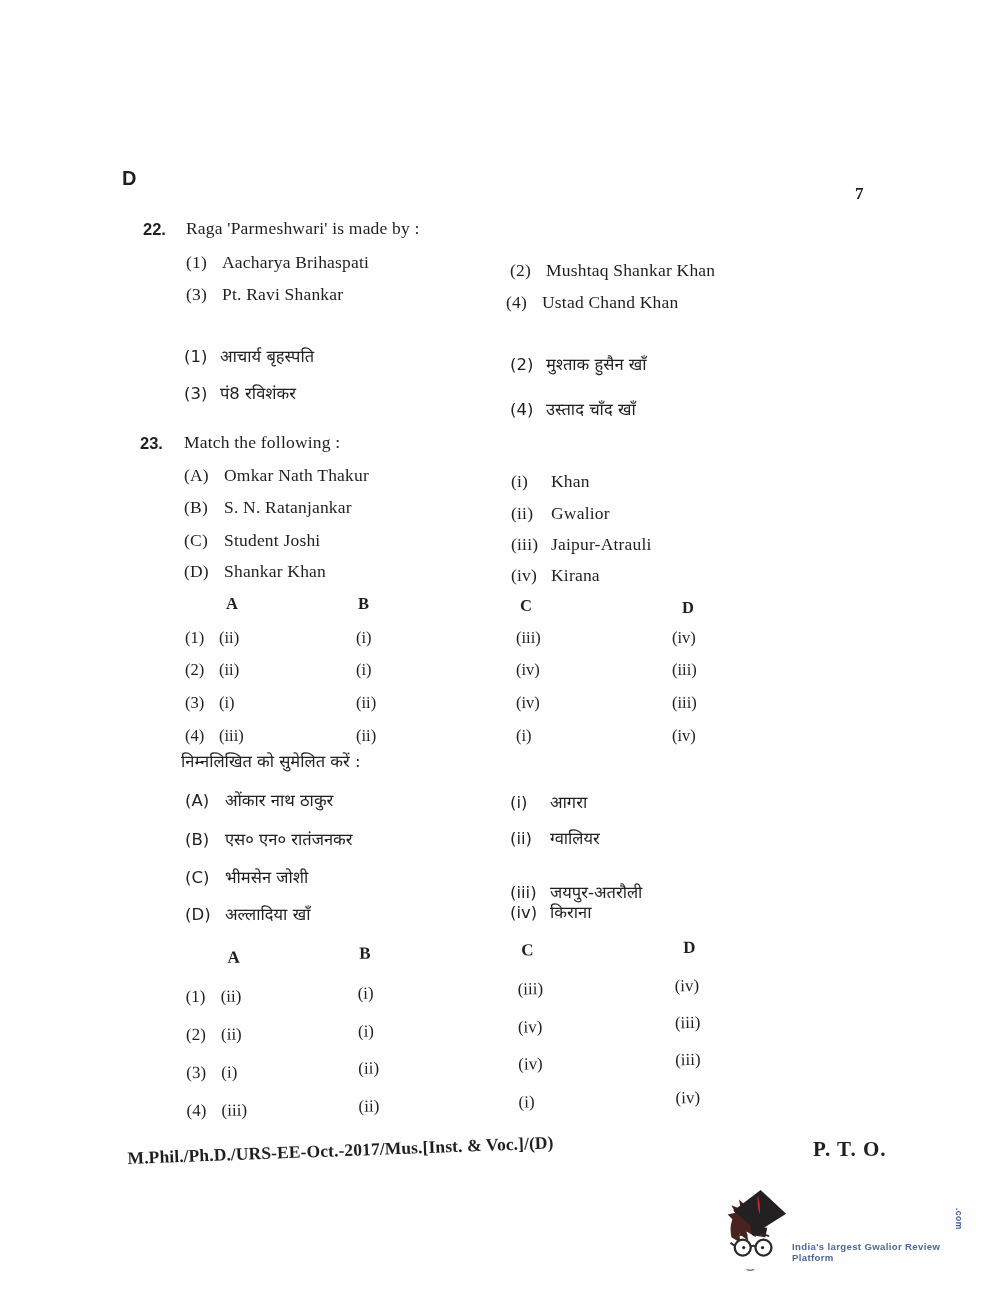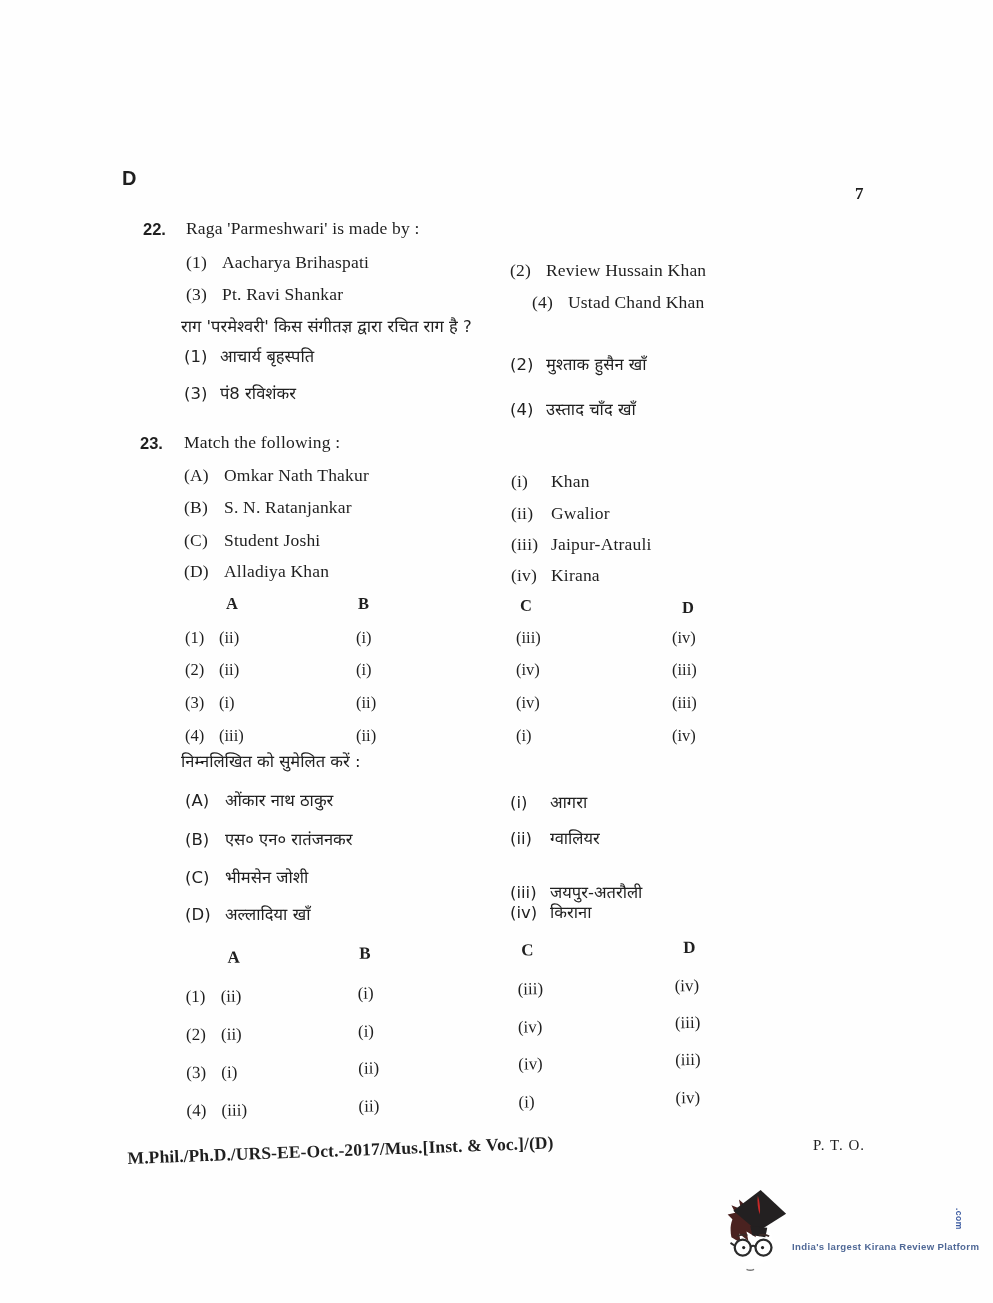--- a/index.html
+++ b/index.html
@@ -17,21 +17,21 @@
   .hi{font-family:"DejaVu Sans",sans-serif;font-size:16.5px;}
   .bold{font-weight:bold;}
   .qnum{font-family:"Liberation Sans","DejaVu Sans",sans-serif;font-weight:bold;font-size:16.5px;}
   .onum{display:inline-block;min-width:36px;}
   .lnum{display:inline-block;min-width:40px;}
   .cell{font-family:"Liberation Serif","DejaVu Serif",serif;font-size:16.5px;}
   .m2 .cell{font-size:17px;}
   .series{font-family:"Liberation Sans","DejaVu Sans",sans-serif;font-weight:bold;font-size:20px;}
   .pageno{font-weight:bold;font-size:17px;}
   .footer-code{font-weight:bold;font-size:17.5px;transform:rotate(-2.1deg);transform-origin:left bottom;letter-spacing:.1px;}
-  .pto{font-weight:normal;font-size:15px;letter-spacing:1px;}
+  .pto{font-weight:bold;font-size:21px;letter-spacing:1px;}
   .m2wrap{position:absolute;left:0;top:0;width:993px;height:1303px;transform:rotate(-0.45deg);transform-origin:190px 1040px;}
   
   .logo{position:absolute;left:722px;top:1186px;width:260px;height:100px;}
   .brand{position:absolute;left:68px;top:14px;font-family:"Liberation Sans","DejaVu Sans",sans-serif;
          font-weight:bold;font-size:30px;letter-spacing:-.5px;color:#3b5aa0;}
   .tld{position:absolute;left:232px;top:22px;font-family:"Liberation Sans","DejaVu Sans",sans-serif;
        font-weight:bold;font-size:8.5px;color:#3b5aa0;writing-mode:vertical-rl;letter-spacing:.5px;}
   .tagline{position:absolute;left:70px;top:55px;font-family:"Liberation Sans","DejaVu Sans",sans-serif;
            font-weight:bold;font-size:9.6px;letter-spacing:.35px;color:#4f6896;}
   .mascot{position:absolute;left:0;top:0;width:66px;height:94px;}
@@ -41,37 +41,36 @@
 
 <div class="page">
 
   <div class="line series" style="left:122px;top:166px">D</div>
   <div class="line pageno" style="left:855px;top:183px">7</div>
 
   <div class="line qnum" style="left:143px;top:219px">22.</div>
   <div class="line en" style="left:186px;top:218px">Raga 'Parmeshwari' is made by :</div>
 
   <div class="line en" style="left:186px;top:252px"><span class="onum">(1)</span><span>Aacharya Brihaspati</span></div>
-  <div class="line en" style="left:510px;top:260px"><span class="onum">(2)</span><span>Review Hussain Khan</span></div>
+  <div class="line en" style="left:510px;top:260px"><span class="onum">(2)</span><span>Mushtaq Shankar Khan</span></div>
   <div class="line en" style="left:186px;top:284px"><span class="onum">(3)</span><span>Pt. Ravi Shankar</span></div>
-  <div class="line en" style="left:532px;top:292px"><span class="onum">(4)</span><span>Ustad Chand Khan</span></div>
+  <div class="line en" style="left:506px;top:292px"><span class="onum">(4)</span><span>Ustad Chand Khan</span></div>
 
-  <div class="line hi" style="left:181px;top:317px">राग 'परमेश्वरी' किस संगीतज्ञ द्वारा रचित राग है ?</div>
   <div class="line hi" style="left:184px;top:347px"><span class="onum">(1)</span><span>आचार्य बृहस्पति</span></div>
   <div class="line hi" style="left:510px;top:355px"><span class="onum">(2)</span><span>मुश्ताक हुसैन खाँ</span></div>
   <div class="line hi" style="left:184px;top:384px"><span class="onum">(3)</span><span>पं8 रविशंकर</span></div>
   <div class="line hi" style="left:510px;top:400px"><span class="onum">(4)</span><span>उस्ताद चाँद खाँ</span></div>
 
   <div class="line qnum" style="left:140px;top:433px">23.</div>
   <div class="line en" style="left:184px;top:432px">Match the following :</div>
 
   <div class="line en" style="left:184px;top:465px"><span class="lnum">(A)</span><span>Omkar Nath Thakur</span></div>
   <div class="line en" style="left:184px;top:497px"><span class="lnum">(B)</span><span>S. N. Ratanjankar</span></div>
   <div class="line en" style="left:184px;top:530px"><span class="lnum">(C)</span><span>Student Joshi</span></div>
-  <div class="line en" style="left:184px;top:561px"><span class="lnum">(D)</span><span>Alladiya Khan</span></div>
+  <div class="line en" style="left:184px;top:561px"><span class="lnum">(D)</span><span>Shankar Khan</span></div>
 
   <div class="line en" style="left:511px;top:471px"><span class="lnum">(i)</span><span>Khan</span></div>
   <div class="line en" style="left:511px;top:503px"><span class="lnum">(ii)</span><span>Gwalior</span></div>
   <div class="line en" style="left:511px;top:534px"><span class="lnum">(iii)</span><span>Jaipur-Atrauli</span></div>
   <div class="line en" style="left:511px;top:565px"><span class="lnum">(iv)</span><span>Kirana</span></div>
 
   <div class="line cell bold" style="left:226px;top:594px">A</div>
   <div class="line cell bold" style="left:358px;top:594px">B</div>
   <div class="line cell bold" style="left:520px;top:596px">C</div>
   <div class="line cell bold" style="left:682px;top:598px">D</div>
@@ -167,16 +166,16 @@
 
       <circle cx="23" cy="63" r="1.7" fill="#222222"></circle>
       <circle cx="43" cy="63" r="1.7" fill="#222222"></circle>
 
       <path d="M16,51 Q21,48 27,50" fill="none" stroke="#3a2a26" stroke-width="1.8"></path>
       <path d="M39,50 Q45,48 50,51" fill="none" stroke="#3a2a26" stroke-width="1.8"></path>
 
       <path d="M26,86 Q30,88 34,86" fill="none" stroke="#777777" stroke-width="1.6"></path>
     </svg>
     <div class="tld">.com</div>
-    <div class="tagline">India's largest Kirana Review Platform</div>
+    <div class="tagline">India's largest Gwalior Review Platform</div>
   </div>
 
 </div>
 
 </body></html>

